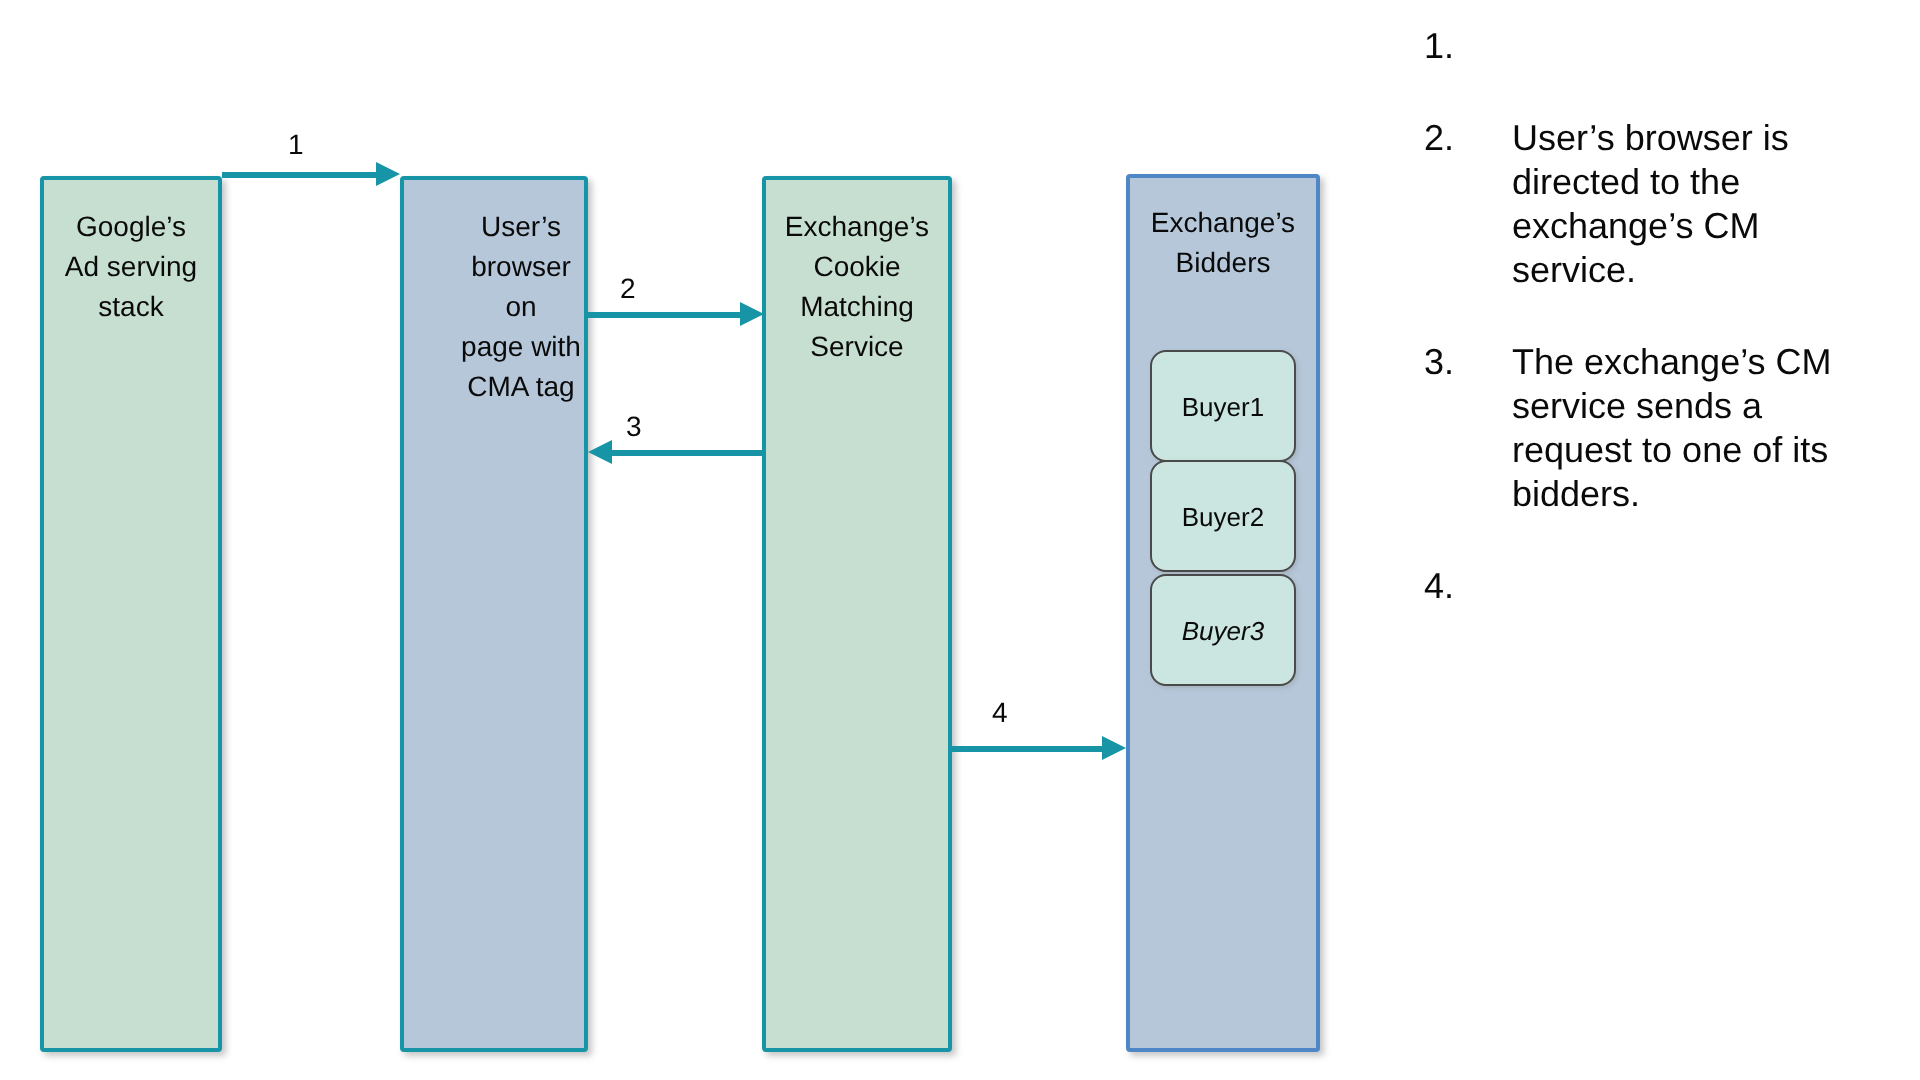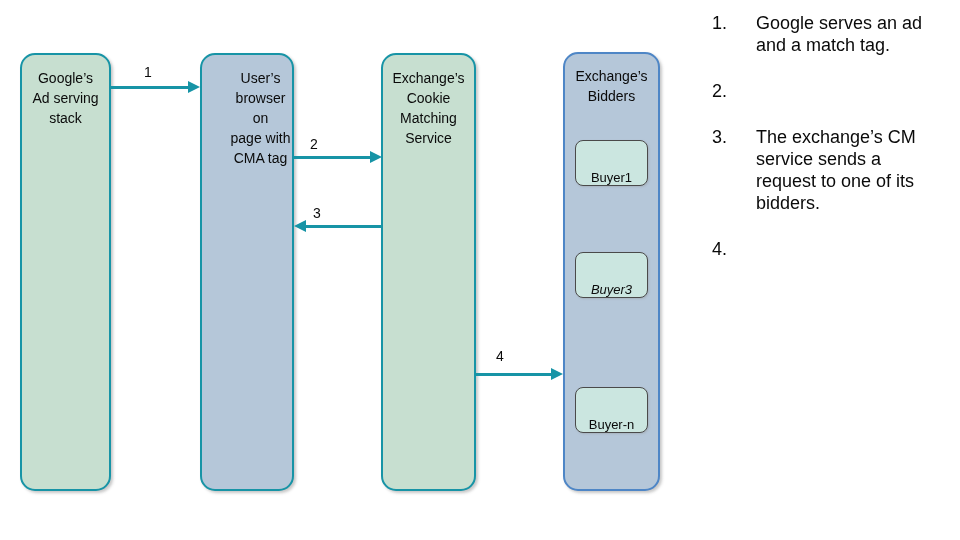--- a/index.html
+++ b/index.html
@@ -9,47 +9,48 @@
     height: 540px;
     background: #ffffff;
     overflow: hidden;
     font-family: "Liberation Sans", sans-serif;
     color: #0a0a0a;
   }
 
   
   .node {
     position: absolute;
-    border-radius: 15px;
+    border-radius: 2px;
     box-sizing: border-box;
     box-shadow: 2px 2px 3px rgba(130,130,130,0.45);
+    margin-top: 35px;
   }
   .node.green { background: #c7dfd0; border: 2px solid #1794a6; }
   .node.blue  { background: #b5c7d9; border: 2px solid #1794a6; }
   .node.blue-border { background: #b5c7d9; border: 2px solid #4e86c6; }
   .node-label {
     padding-top: 13px;
     font-size: 14px;
     line-height: 20px;
     text-align: center;
     white-space: pre-line;
   }
 
   
   .buyer {
     position: absolute;
     left: 10px;
     width: 73px;
-    height: 46px;
+    height: 56px;
     background: #cbe6e0;
     border: 1.5px solid #4a4a4a;
     border-radius: 8px;
     box-sizing: border-box;
     display: flex;
-    align-items: flex-end;
+    align-items: center;
     justify-content: center;
     font-size: 13px;
     box-shadow: 1px 1px 2px rgba(140,140,140,0.35);
   }
 
   
   .arrow { position: absolute; height: 12px; }
   .arrow .line {
     position: absolute;
     top: 5px;
@@ -119,25 +120,25 @@
 Matching
 Service</div>
   </div>
 
   <div class="node blue-border" style="left:563px; top:52px; width:97px; height:439px;">
     <div class="node-label" style="padding-top:12px;">Exchange’s
 Bidders</div>
     <div class="buyer" style="top:86px;">
       <span>Buyer1</span>
     </div>
+    <div class="buyer" style="top:141px;">
+      <span>Buyer2</span>
+    </div>
     <div class="buyer" style="top:198px;font-style:italic;">
       <span>Buyer3</span>
-    </div>
-    <div class="buyer" style="top:333px;">
-      <span>Buyer-n</span>
     </div>
   </div>
 
   <div class="arrow right" style="left:111px; top:81px; width:89px;">
     <div class="line"></div>
     <div class="head"></div>
   </div>
   <div class="arrow-num" style="left:144px; top:64px;">1</div>
 
   <div class="arrow right" style="left:294px; top:151px; width:88px;">
@@ -154,25 +155,27 @@
 
   <div class="arrow right" style="left:475px; top:368px; width:88px;">
     <div class="line"></div>
     <div class="head"></div>
   </div>
   <div class="arrow-num" style="left:496px; top:348px;">4</div>
 
   <div class="steps">
     <div class="step">
       <div class="step-num">1.</div>
-      <div class="step-text">Google serves an ad
-and a match tag.</div>
     </div>
     <div class="step">
       <div class="step-num">2.</div>
+      <div class="step-text">User’s browser is
+directed to the
+exchange’s CM
+service.</div>
     </div>
     <div class="step">
       <div class="step-num">3.</div>
       <div class="step-text">The exchange’s CM
 service sends a
 request to one of its
 bidders.</div>
     </div>
     <div class="step">
       <div class="step-num">4.</div>

